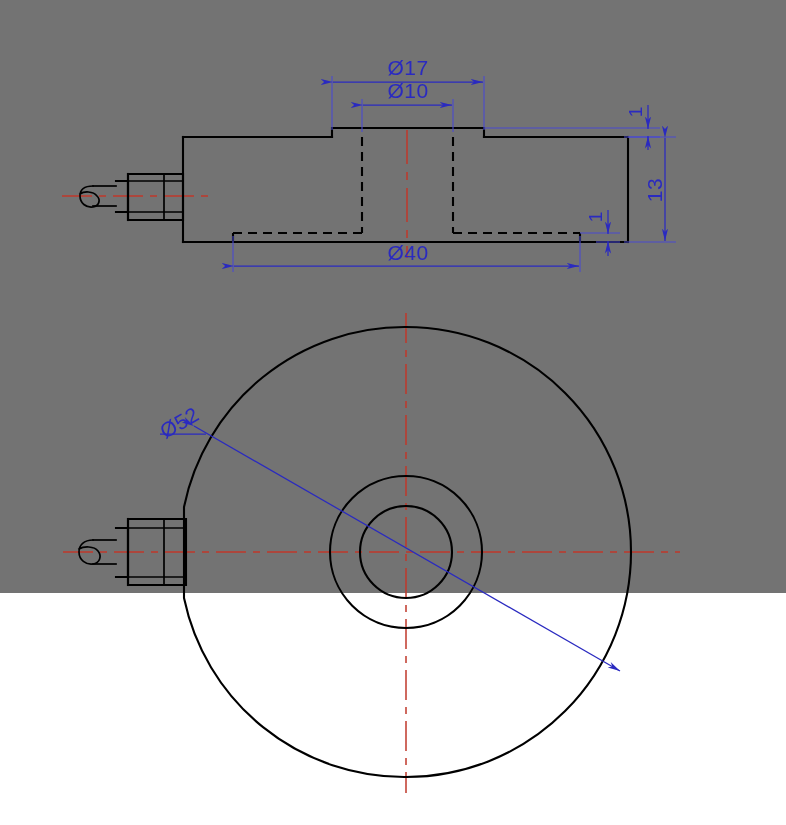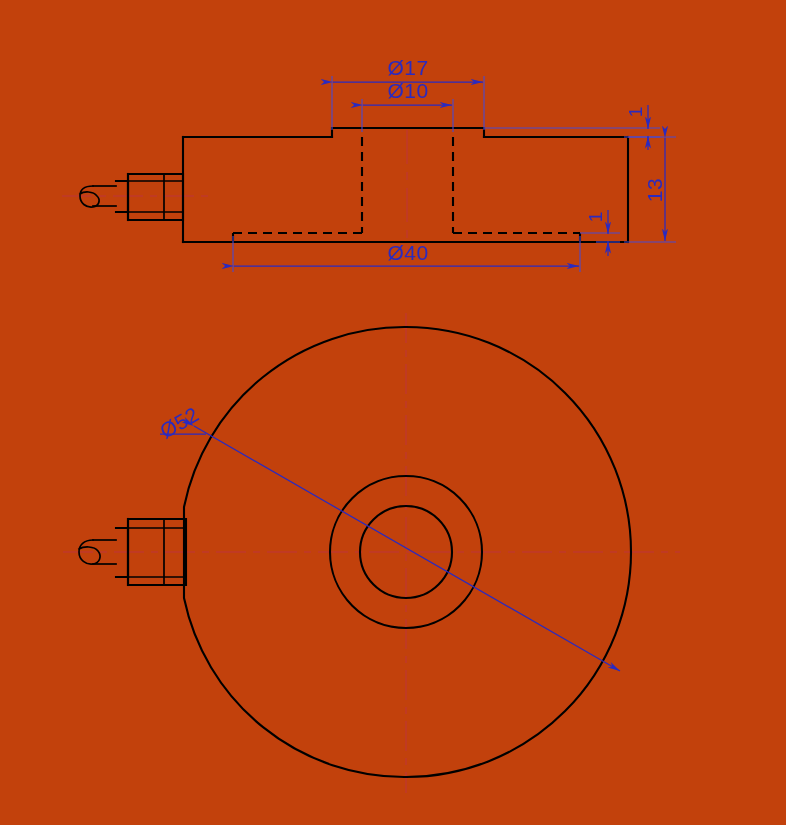--- a/index.html
+++ b/index.html
@@ -9,22 +9,22 @@
   }
   body {
     width: 786px;
     height: 825px;
     font-family: "Liberation Sans", sans-serif;
     overflow: hidden;
   }
   #drawing-root {
     position: relative;
     width: 786px;
-    height: 825px;
-    background: #c2410c;
+    height: 593px;
+    background: #737373;
   }
   svg.cad {
     display: block;
     width: 786px;
     height: 825px;
   }
   .solid {
     stroke: #000000;
     stroke-width: 2.1;
     fill: none;

